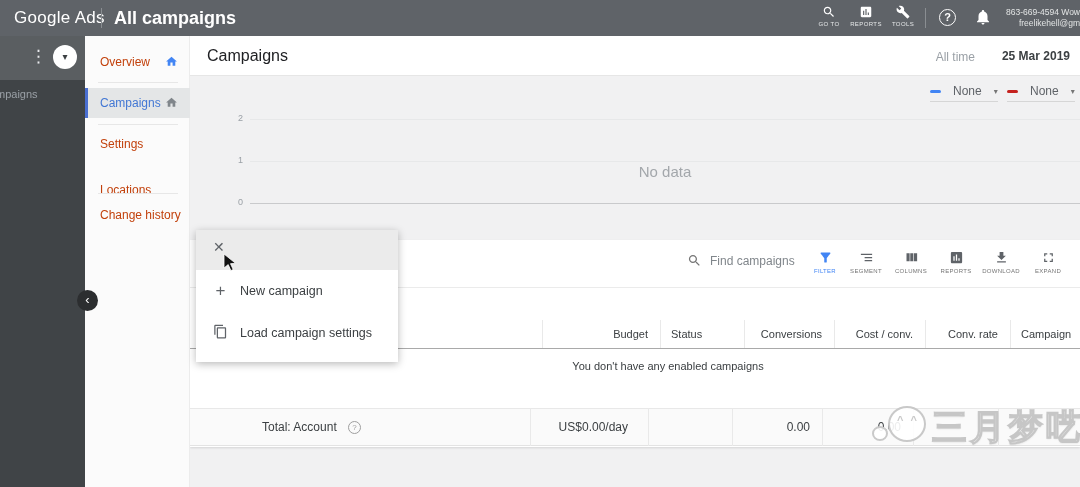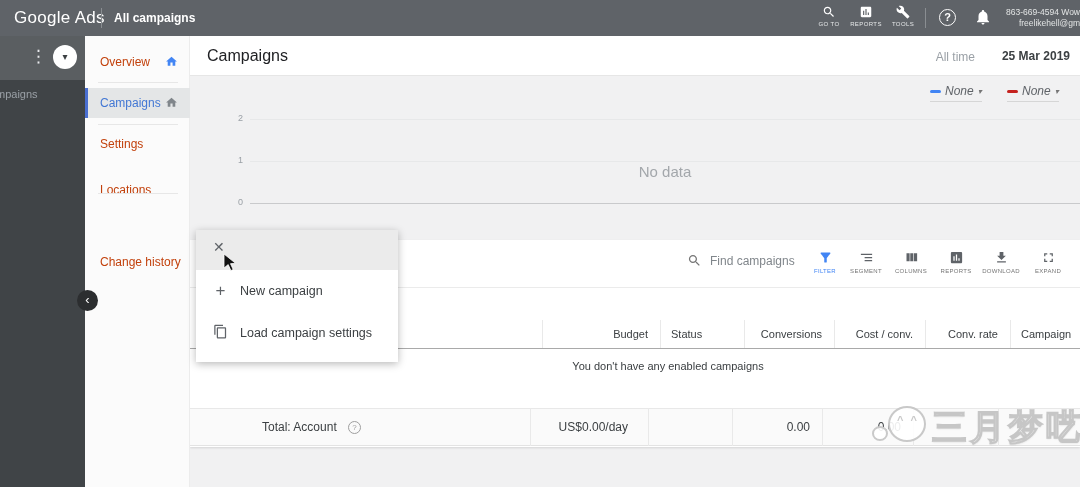--- a/index.html
+++ b/index.html
@@ -6,21 +6,21 @@
   body { background:#ddd; font-family:"Liberation Sans", sans-serif; }
   .stage { position:relative; width:1080px; height:487px; overflow:hidden;
            background:#f1f1f2; font-family:"Liberation Sans", sans-serif; }
 
   
   #topbar { position:absolute; left:0; top:0; width:1080px; height:36px; background:#5f6368; z-index:30; }
   #logo { position:absolute; left:14px; top:0; height:36px; line-height:36px; color:#fff;
           font-size:17px; letter-spacing:.3px; cursor:pointer; }
   .tb-divider { position:absolute; top:8px; width:1px; height:20px; background:#8a8e92; }
   #context { position:absolute; left:114px; top:0; height:52px; line-height:36px; color:#fff;
-             font-size:12px; font-weight:bold; cursor:pointer; }
+             font-size:18px; font-weight:bold; cursor:pointer; }
   .tb-action { position:absolute; top:3px; width:44px; height:32px; text-align:center; color:#fff; cursor:pointer; }
   .tb-action svg { width:14px; height:14px; fill:#fff; display:block; margin:2px auto 0; }
   .tb-action .lbl { font-size:6px; letter-spacing:.4px; color:#e6e8e9; margin-top:2px; }
   #help-btn { position:absolute; left:939px; top:9px; width:17px; height:17px; border:1.5px solid #fff;
               border-radius:50%; color:#fff; font-size:11px; line-height:15px; text-align:center;
               font-weight:bold; cursor:pointer; }
   #bell-btn { position:absolute; left:974px; top:8px; width:18px; height:18px; cursor:pointer; }
   #bell-btn svg { width:18px; height:18px; fill:#fff; }
   #account { position:absolute; right:0px; top:7px; width:84px; text-align:right; color:#e3e5e5;
              font-size:8.5px; line-height:11px; overflow:hidden; white-space:nowrap; cursor:pointer; }
@@ -49,22 +49,22 @@
   .nav-sep { position:absolute; left:13px; width:80px; height:1px; background:#e7e7e7; }
 
   
   #main-header { position:absolute; left:190px; top:36px; width:890px; height:40px; background:#fff;
                  border-bottom:1px solid #e6e6e6; z-index:5; }
   #page-title { position:absolute; left:17px; top:11px; font-size:16px; color:#202124; }
   #range-label { position:absolute; right:105px; top:14px; font-size:12px; color:#9aa0a6; cursor:pointer; }
   #range-date { position:absolute; right:10px; top:13px; font-size:12px; font-weight:bold; color:#3c4043; cursor:pointer; }
 
   
-  .metric-sel { position:absolute; top:84px; height:18px; display:flex; align-items:center; gap:4px;
-                border-bottom:1px solid #d6d6d6; padding-bottom:3px; cursor:pointer;font-style:italic; }
+  .metric-sel { position:absolute; top:84px; height:18px; display:flex; align-items:center; gap:12px;
+                border-bottom:1px solid #d6d6d6; padding-bottom:3px; cursor:pointer; }
   .metric-dash { width:11px; height:3px; border-radius:2px; }
   .dash-blue { background:#4285f4; }
   .dash-red  { background:#c5221f; }
   .metric-sel .name { font-size:12px; color:#5f6368; }
   .metric-sel .caret { font-size:8px; color:#757575; }
   .ytick { position:absolute; width:18px; text-align:right; font-size:9px; color:#9aa0a6; }
   .gridline { position:absolute; left:250px; right:0; height:1px; }
   #nodata { position:absolute; left:250px; right:0; top:163px; text-align:center; font-size:15px; color:#a3a7ab; }
 
   
@@ -193,21 +193,21 @@
         </svg>
     </div>
     <div class="nav-sep" style="top:88px;"></div>
     <div class="nav-item" style="top:94px;">
       <span class="txt">Settings</span>
     </div>
     <div class="nav-item" style="top:123px;margin-top:17px;">
       <span class="txt">Locations</span>
     </div>
     <div class="nav-sep" style="top:157px;"></div>
-    <div class="nav-item" style="top:165px;margin-top:47px;">
+    <div class="nav-item" style="top:165px;">
       <span class="txt">Change history</span>
     </div>
   </div>
 
   <div id="main-header">
     <div id="page-title">Campaigns</div>
     <div id="range-label">All time</div>
     <div id="range-date">25 Mar 2019</div>
   </div>
 

